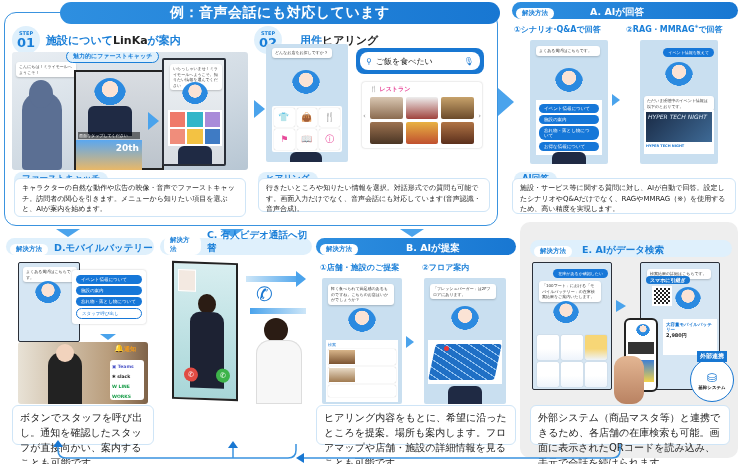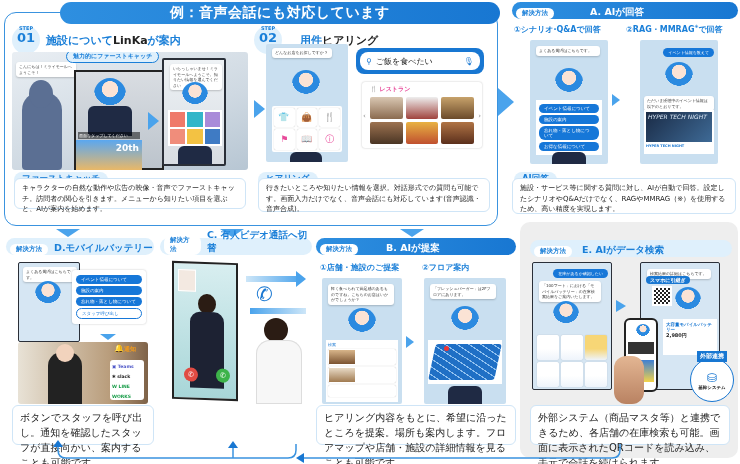--- a/index.html
+++ b/index.html
@@ -2,21 +2,21 @@
 <html><head>
 <meta charset="utf-8">
 <style>
 *{box-sizing:border-box;margin:0;padding:0}
 html,body{width:740px;height:464px;overflow:hidden;background:#fff;font-family:"DejaVu Sans","Liberation Sans",sans-serif;color:#222}
 .abs{position:absolute}
 #root{position:relative;width:740px;height:464px}
 
 .banner{left:60px;top:2px;width:440px;height:22px;background:linear-gradient(90deg,#2e8fe0,#1877d2);border-radius:11px;color:#fff;font-weight:bold;font-size:14px;display:flex;align-items:center;justify-content:center;letter-spacing:.5px}
 .outer-frame{left:4px;top:12px;width:494px;height:214px;border:1.5px solid #3a93df;border-radius:12px}
-.step-badge{width:28px;height:28px;border-radius:50%;background:#dff0fc;color:#1a7fd8;font-weight:bold;display:flex;flex-direction:column;align-items:center;justify-content:flex-start;line-height:1}
+.step-badge{width:28px;height:28px;border-radius:50%;background:#dff0fc;color:#1a7fd8;font-weight:bold;display:flex;flex-direction:column;align-items:center;justify-content:center;line-height:1}
 .step-badge .s{font-size:5px}
 .step-badge .n{font-size:13px}
 .step-title{font-size:11px;font-weight:bold;color:#1a7fd8}
 .step-title b{color:#222}
 .photo{background:linear-gradient(160deg,#e9eef3,#cfd9e2 60%,#b7c6d3);border-radius:3px;overflow:hidden}
 .kiosk{background:#d6e6f3;border:2px solid #2a2f38;border-radius:2px;overflow:hidden}
 .avatar{position:absolute;border-radius:50% 50% 45% 45%;background:radial-gradient(circle at 50% 35%,#fbe3d5 0 30%,#2b8ae0 32% 60%,transparent 61%)}
 .suit{position:absolute;background:#1f2a44;border-radius:6px 6px 0 0}
 .bubble{background:#fff;border-radius:3px;box-shadow:0 1px 2px rgba(0,0,0,.2);font-size:4px;color:#333;padding:2px 3px;line-height:1.4}
 .pill{background:#1677d8;color:#fff;border-radius:6px;font-size:4.5px;padding:2px 5px;margin:2px 0}
@@ -78,21 +78,21 @@
         <div style="background:#33b6c9"></div>
         <div style="background:#a98bd9"></div>
         <div style="background:#f08d7b"></div>
         <div style="background:#f3c243"></div>
         <div style="background:#3f7bc4"></div>
       </div>
       <div class="suit" style="left:14px;top:86px;width:34px;height:22px"></div>
     </div>
   </div>
   <div class="abs" style="left:14px;top:166px"><span class="label-tag">ファーストキャッチ</span></div>
-  <div class="abs desc" style="left:14px;top:178px;width:232px;height:31px;font-size:7px">キャラクターの自然な動作や広告の映像・音声でファーストキャッチ。訪問者の関心を引きます。メニューから知りたい項目を選ぶと、AIが案内を始めます。</div>
+  <div class="abs desc" style="left:14px;top:178px;width:232px;height:39px;font-size:7px">キャラクターの自然な動作や広告の映像・音声でファーストキャッチ。訪問者の関心を引きます。メニューから知りたい項目を選ぶと、AIが案内を始めます。</div>
 
   <div class="abs arrow-r" style="left:254px;top:100px"></div>
 
   <div class="abs" style="left:254px;top:26px;display:flex;align-items:center;gap:18px">
     <div class="step-badge">
         <span class="s">STEP</span>
         <span class="n">02</span>
       </div>
     <div class="step-title"><span>用件</span><b>ヒアリング</b></div>
   </div>
@@ -212,21 +212,21 @@
   <div class="abs arrow-r" style="left:296px;top:271px;border-top-width:8px;border-bottom-width:8px;border-left-width:10px"></div>
   <div class="abs" style="left:256px;top:282px;font-size:20px;color:#1877d2">✆</div>
   <div class="abs" style="left:250px;top:308px;width:56px;height:6px;background:linear-gradient(270deg,#cde6f8,#4aa3ec)"></div>
   <div class="abs" style="left:250px;top:318px;width:56px;height:86px">
     <div class="abs" style="left:14px;top:0;width:24px;height:24px;background:#2b1c14;border-radius:50%"></div>
     <div class="abs" style="left:6px;top:22px;width:46px;height:64px;background:#f7f7f7;border-radius:14px 14px 0 0;box-shadow:inset 0 0 0 1px #ddd"></div>
   </div>
 
   <div class="abs hdr dark" style="left:316px;top:238px;width:200px">
       <span class="tag">解決方法</span>
-      <span style="margin-left:22px">B. AIが提案</span>
+      <span style="margin-left:42px">B. AIが提案</span>
     </div>
   <div class="abs sub" style="left:320px;top:262px">①店舗・施設のご提案</div>
   <div class="abs sub" style="left:422px;top:262px">②フロア案内</div>
   <div class="abs kiosk" style="left:322px;top:278px;width:80px;height:126px;border:none;background:#c9dff0">
     <div class="abs bubble" style="left:6px;top:6px;width:66px">軽く食べられて満足感のあるものですね。こちらのお店はいかがでしょうか？</div>
     <div class="avatar" style="left:26px;top:30px;width:28px;height:28px"></div>
     <div class="abs" style="left:4px;top:62px;width:72px;height:62px;background:#fff;padding:2px">
       <div style="font-size:4px;color:#1877d2">検索</div>
       <div class="tile" style="height:16px;margin-top:2px;display:flex;gap:3px;padding:1px">
           <div style="width:26px;background:linear-gradient(#d8b58a,#7b5331)"></div>

